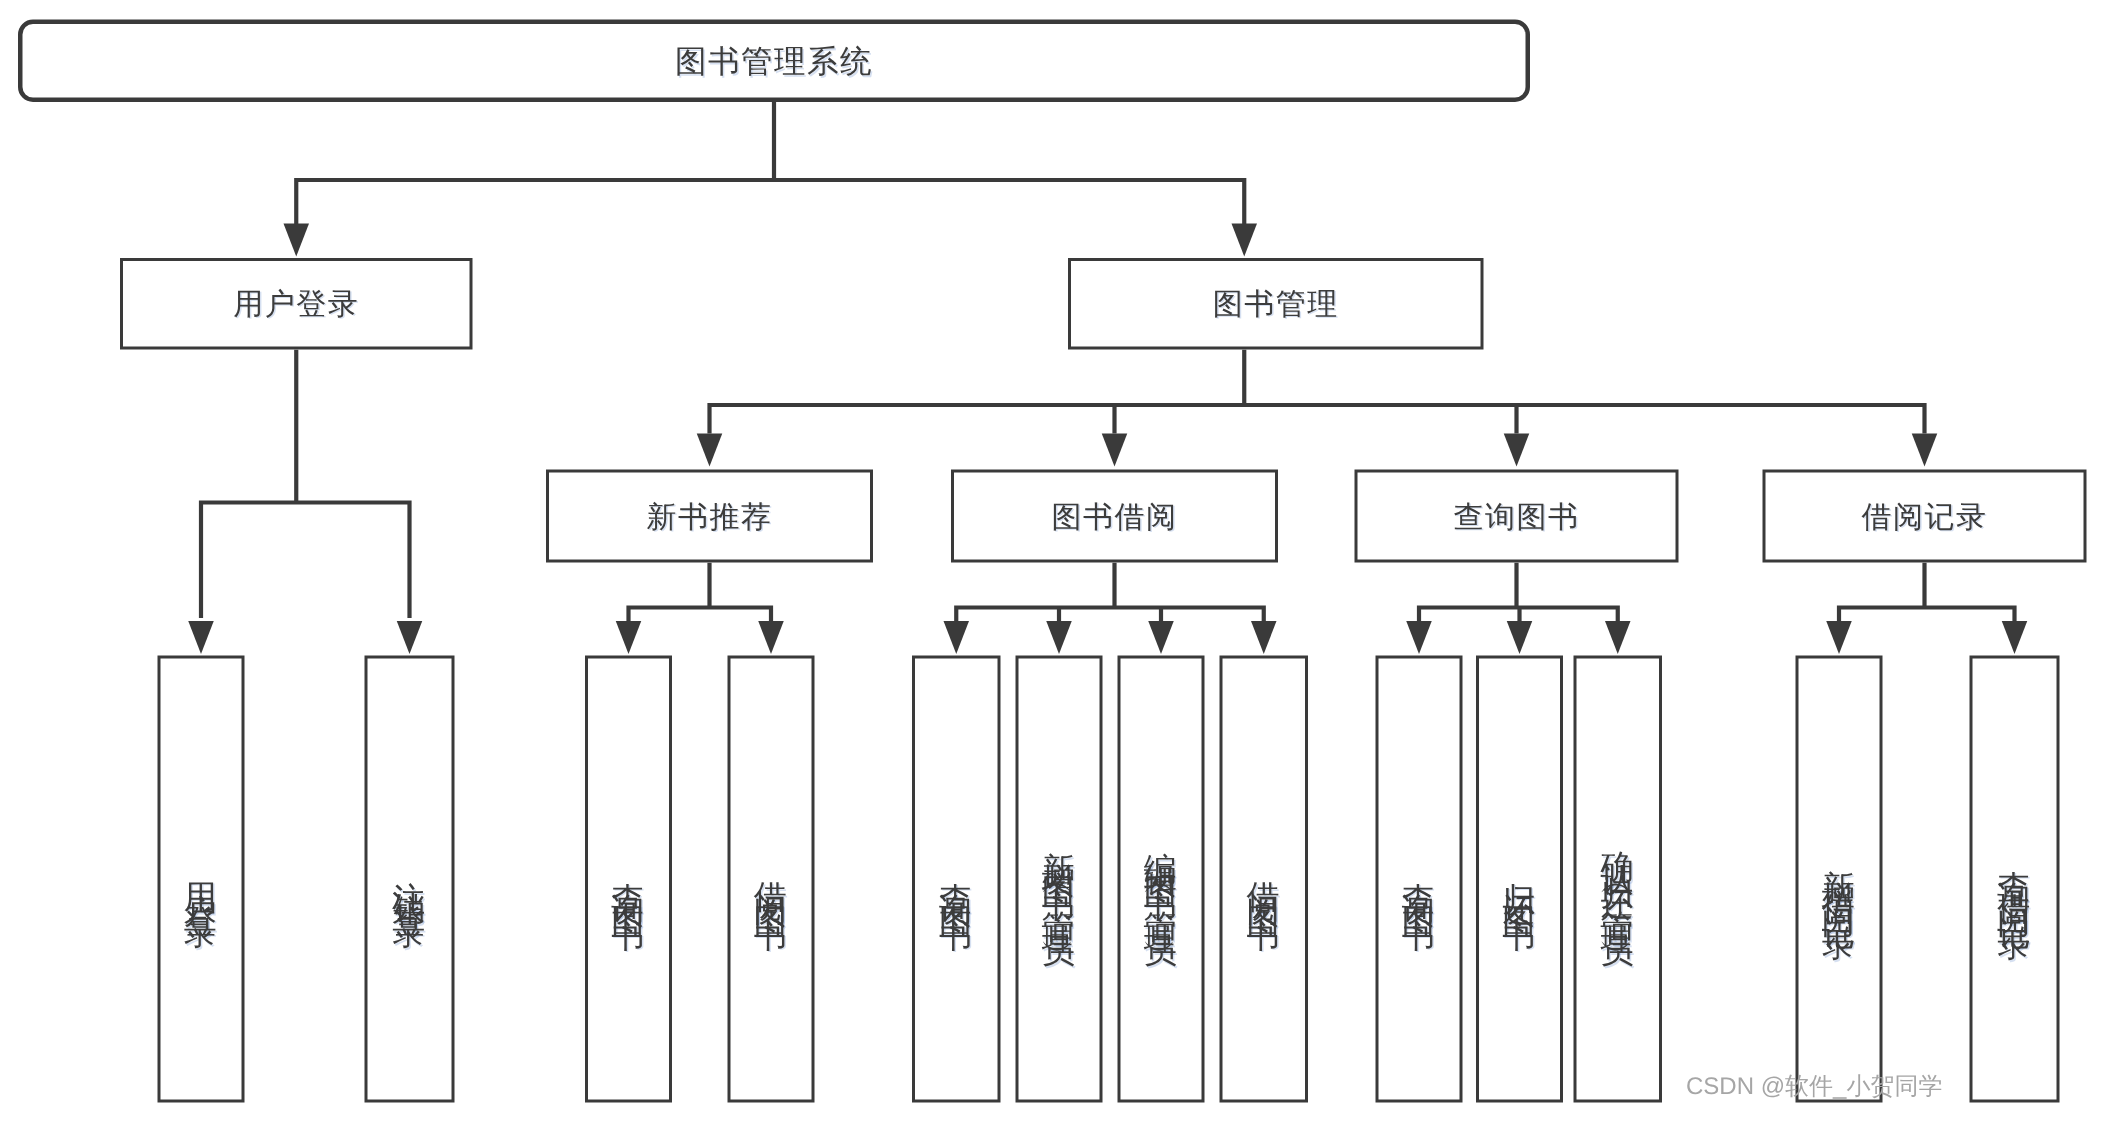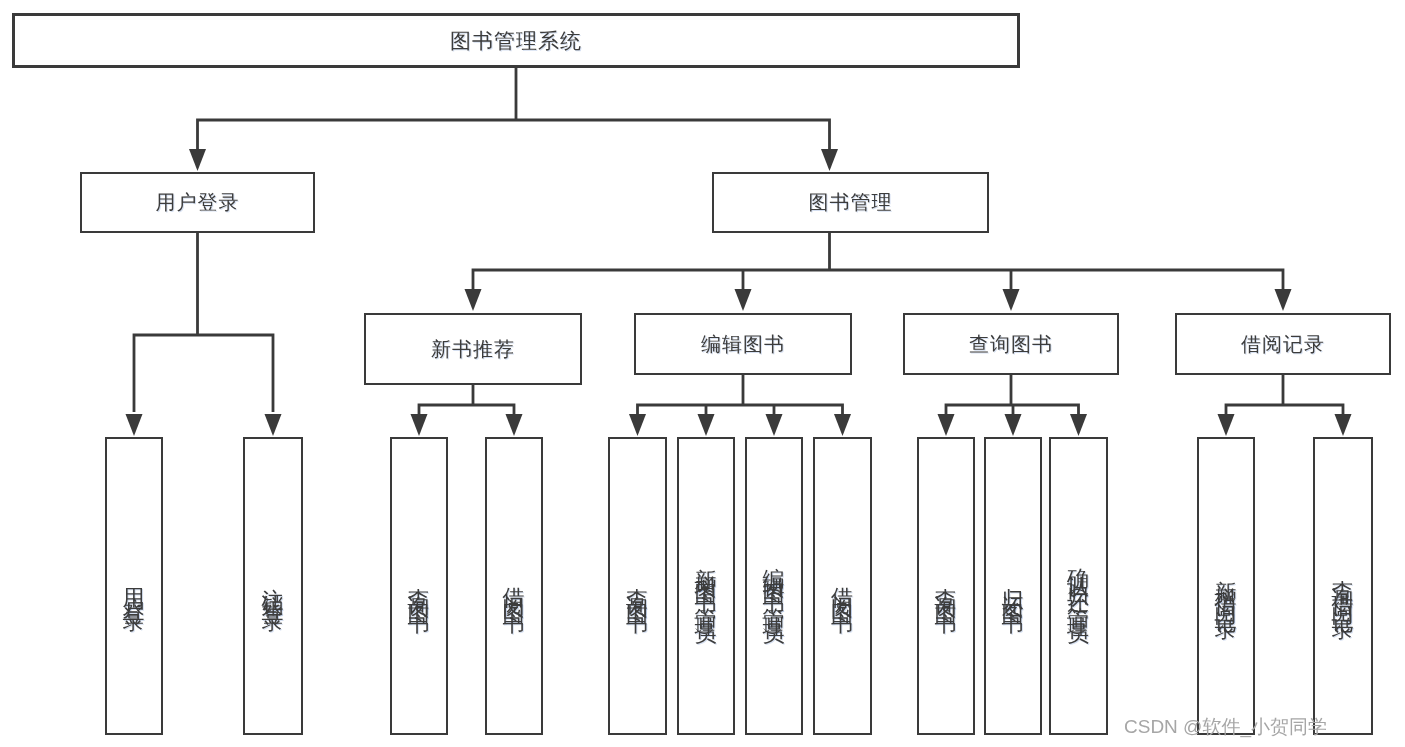--- a/index.html
+++ b/index.html
@@ -63,21 +63,21 @@
     text-orientation: mixed;
     font-size: 22px;
     letter-spacing: 8px;
     line-height: 1.05;
     white-space: nowrap;
   }
   .watermark {
     position: absolute;
     left: 1124px;
     top: 714px;
-    font-size: 19px;
+    font-size: 16px;
     color: var(--watermark);
     z-index: 2;
     white-space: nowrap;
     text-align: center;
   }
 </style>
 </head>
 <body>
 
 <div class="canvas">
@@ -111,36 +111,36 @@
     <path d="M1011 375 V405 M946 414 V405 H1078.5 V414 M1013 405 V414"></path>
     <polygon points="937.5,414 954.5,414 946,436"></polygon>
     <polygon points="1004.5,414 1021.5,414 1013,436"></polygon>
     <polygon points="1070,414 1087,414 1078.5,436"></polygon>
 
     <path d="M1283 375 V405 M1226 414 V405 H1343 V414"></path>
     <polygon points="1217.5,414 1234.5,414 1226,436"></polygon>
     <polygon points="1334.5,414 1351.5,414 1343,436"></polygon>
   </svg>
 
-  <div class="node root" style="left:12px; top:13px; width:1008px; height:55px;">
+  <div class="node root" style="left:12px; top:13px; width:1008px; height:55px;border-radius:10px;">
     <span>图书管理系统</span>
   </div>
 
   <div class="node branch" style="left:80px; top:172px; width:235px; height:61px;">
     <span>用户登录</span>
   </div>
   <div class="node branch" style="left:712px; top:172px; width:277px; height:61px;">
     <span>图书管理</span>
   </div>
 
-  <div class="node branch" style="left:364px; top:313px; width:218px; height:72px;">
+  <div class="node branch" style="left:364px; top:313px; width:218px; height:62px;">
     <span>新书推荐</span>
   </div>
   <div class="node branch" style="left:634px; top:313px; width:218px; height:62px;">
-    <span>编辑图书</span>
+    <span>图书借阅</span>
   </div>
   <div class="node branch" style="left:903px; top:313px; width:216px; height:62px;">
     <span>查询图书</span>
   </div>
   <div class="node branch" style="left:1175px; top:313px; width:216px; height:62px;">
     <span>借阅记录</span>
   </div>
 
   <div class="node leaf" style="left:105px; width:58px;">
     <span class="vtext">用户登录</span>

